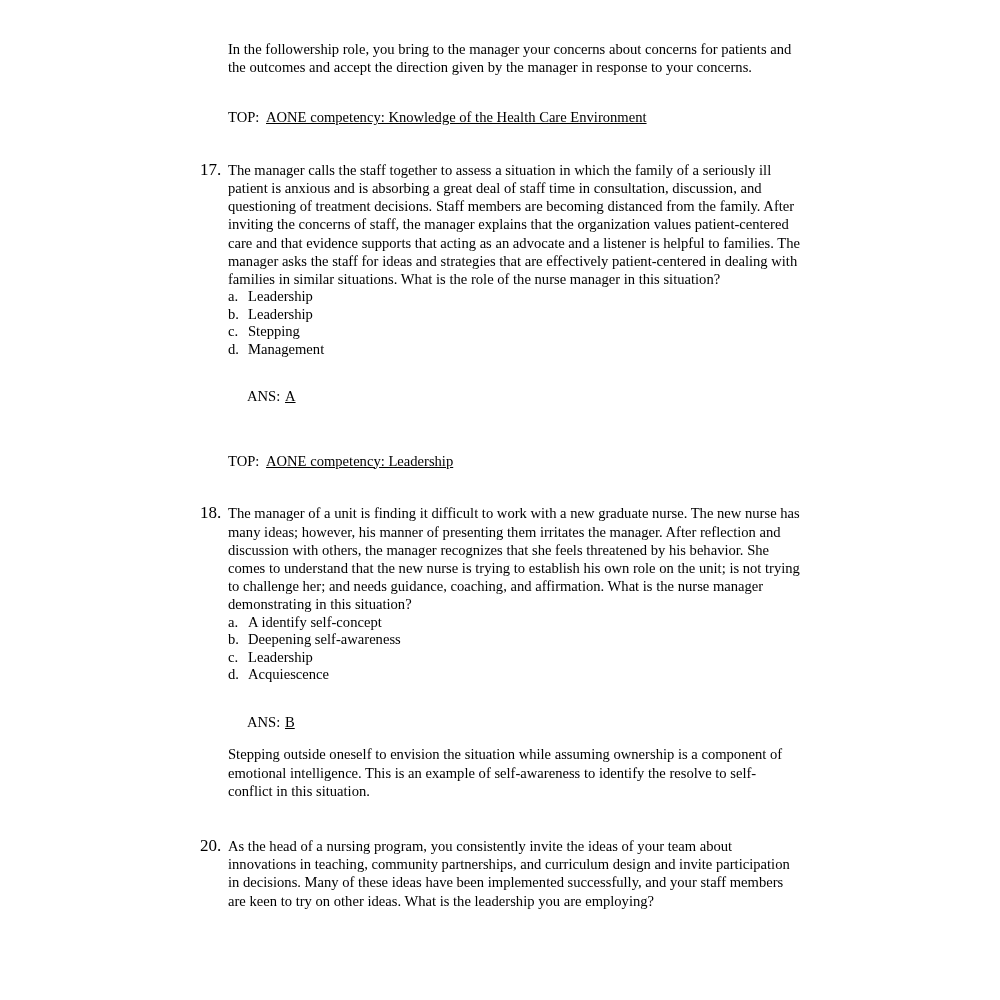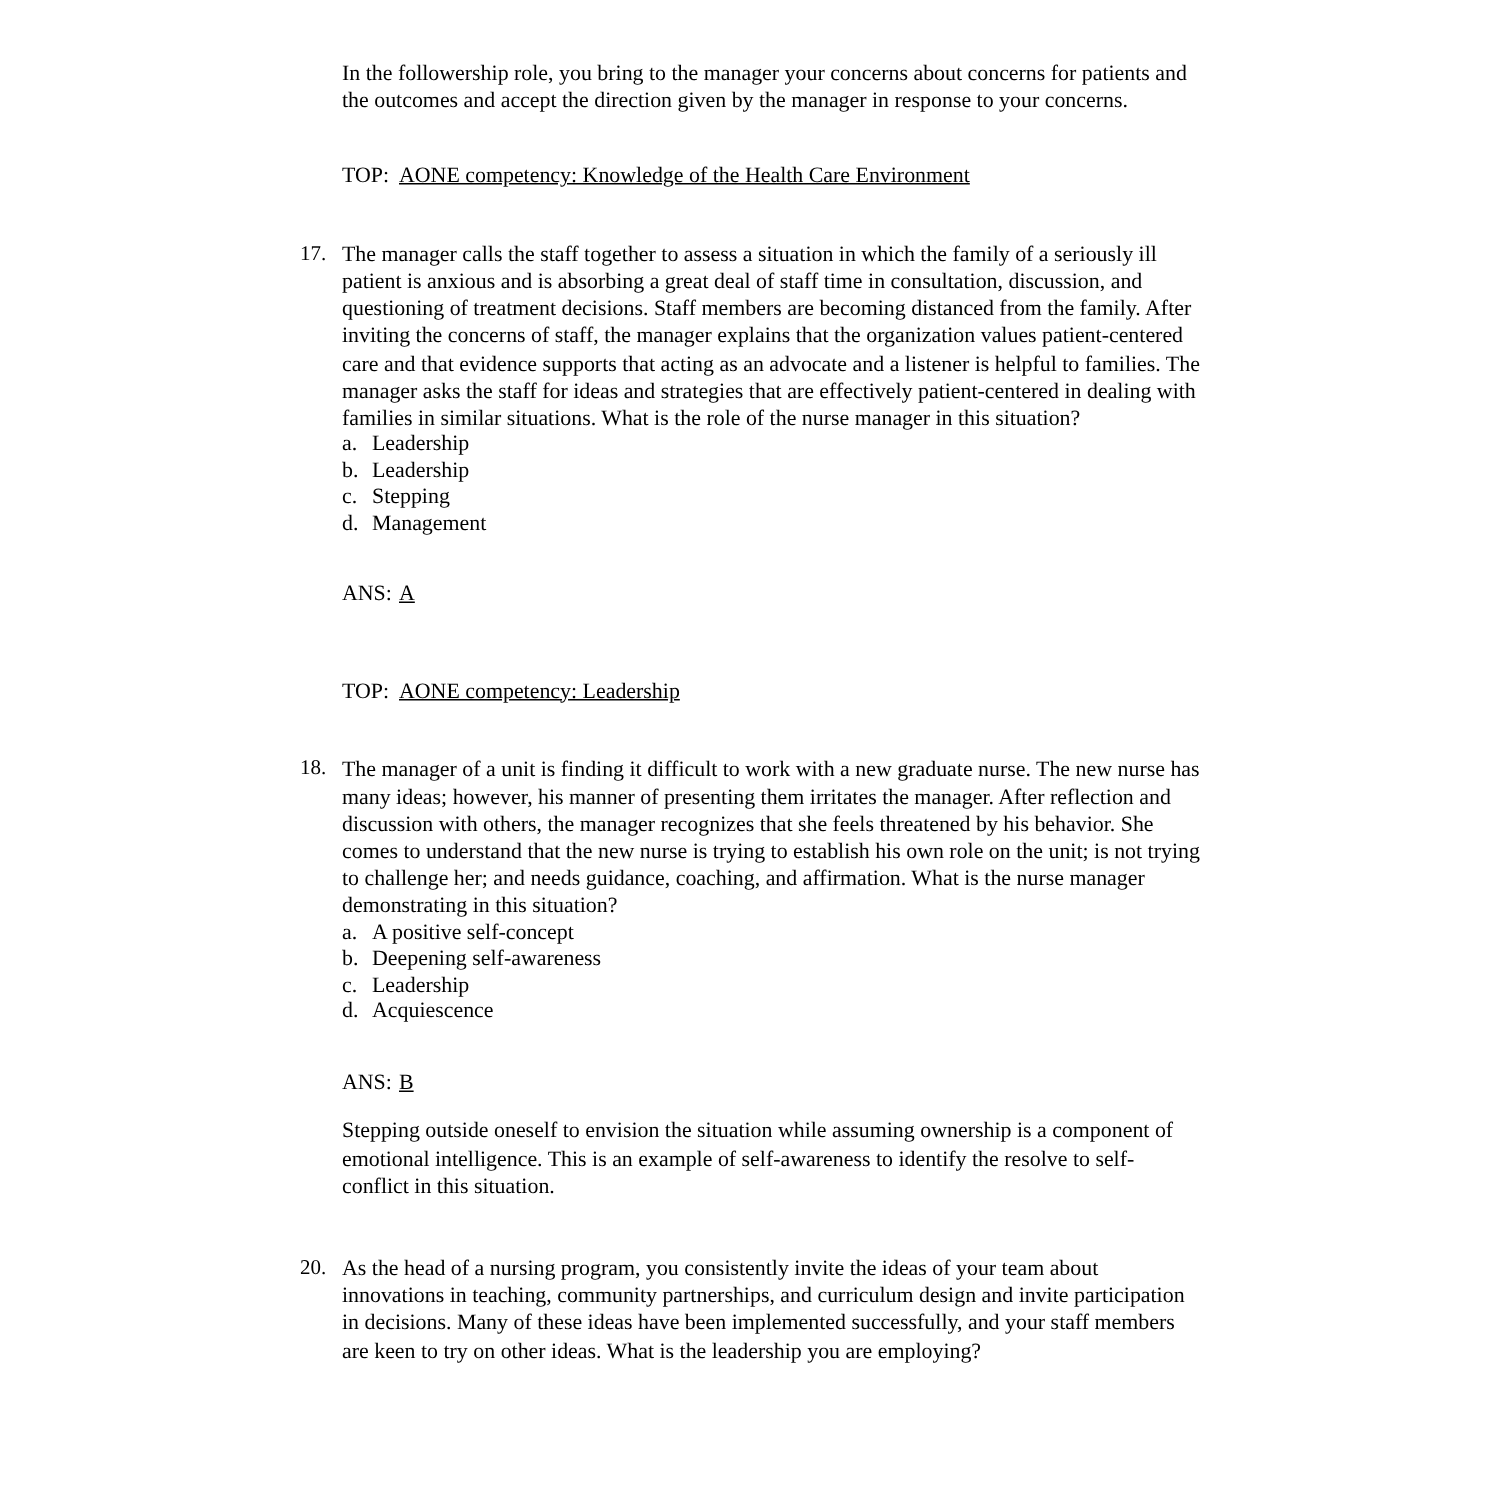--- a/index.html
+++ b/index.html
@@ -27,21 +27,21 @@
     width: 600px;
   }
   .block {
     display: flex;
     align-items: flex-start;
     margin-bottom: 0;
   }
   .qnum {
     width: 28px;
     flex: 0 0 28px;
-    font-size: 14px;
+    font-size: 17px;
     line-height: 18.2px;
     text-align: left;
   }
   .qbody {
     flex: 1 1 auto;
   }
   .para {
     font-size: 14.6px;
     line-height: 18.2px;
     text-align: left;
@@ -72,20 +72,21 @@
     line-height: 18.2px;
     text-decoration: underline;
   }
   .tag-label {
     display: inline-block;
     width: 38px;
   }
   .ans-label {
     display: inline-block;
     width: 38px;
+    margin-left: 19px;
   }
 </style>
 </head>
 <body>
 
 <div class="page">
   <div class="content">
 
     <div class="block">
       <div class="qnum"></div>
@@ -129,21 +130,21 @@
 
     <div class="spacer-lg"></div>
 
     <div class="block">
       <div class="qnum">18.</div>
       <div class="qbody">
         <p class="para">The manager of a unit is finding it difficult to work with a new graduate nurse. The new nurse has many ideas; however, his manner of presenting them irritates the manager. After reflection and discussion with others, the manager recognizes that she feels threatened by his behavior. She comes to understand that the new nurse is trying to establish his own role on the unit; is not trying to challenge her; and needs guidance, coaching, and affirmation. What is the nurse manager demonstrating in this situation?</p>
         <ul class="choices">
           <li class="choice">
               <span class="choice-letter">a.</span>
-              <span class="choice-text">A positive self-concept</span>
+              <span class="choice-text">A identify self-concept</span>
             </li>
           <li class="choice">
               <span class="choice-letter">b.</span>
               <span class="choice-text">Deepening self-awareness</span>
             </li>
           <li class="choice">
               <span class="choice-letter">c.</span>
               <span class="choice-text">Leadership</span>
             </li>
           <li class="choice">

